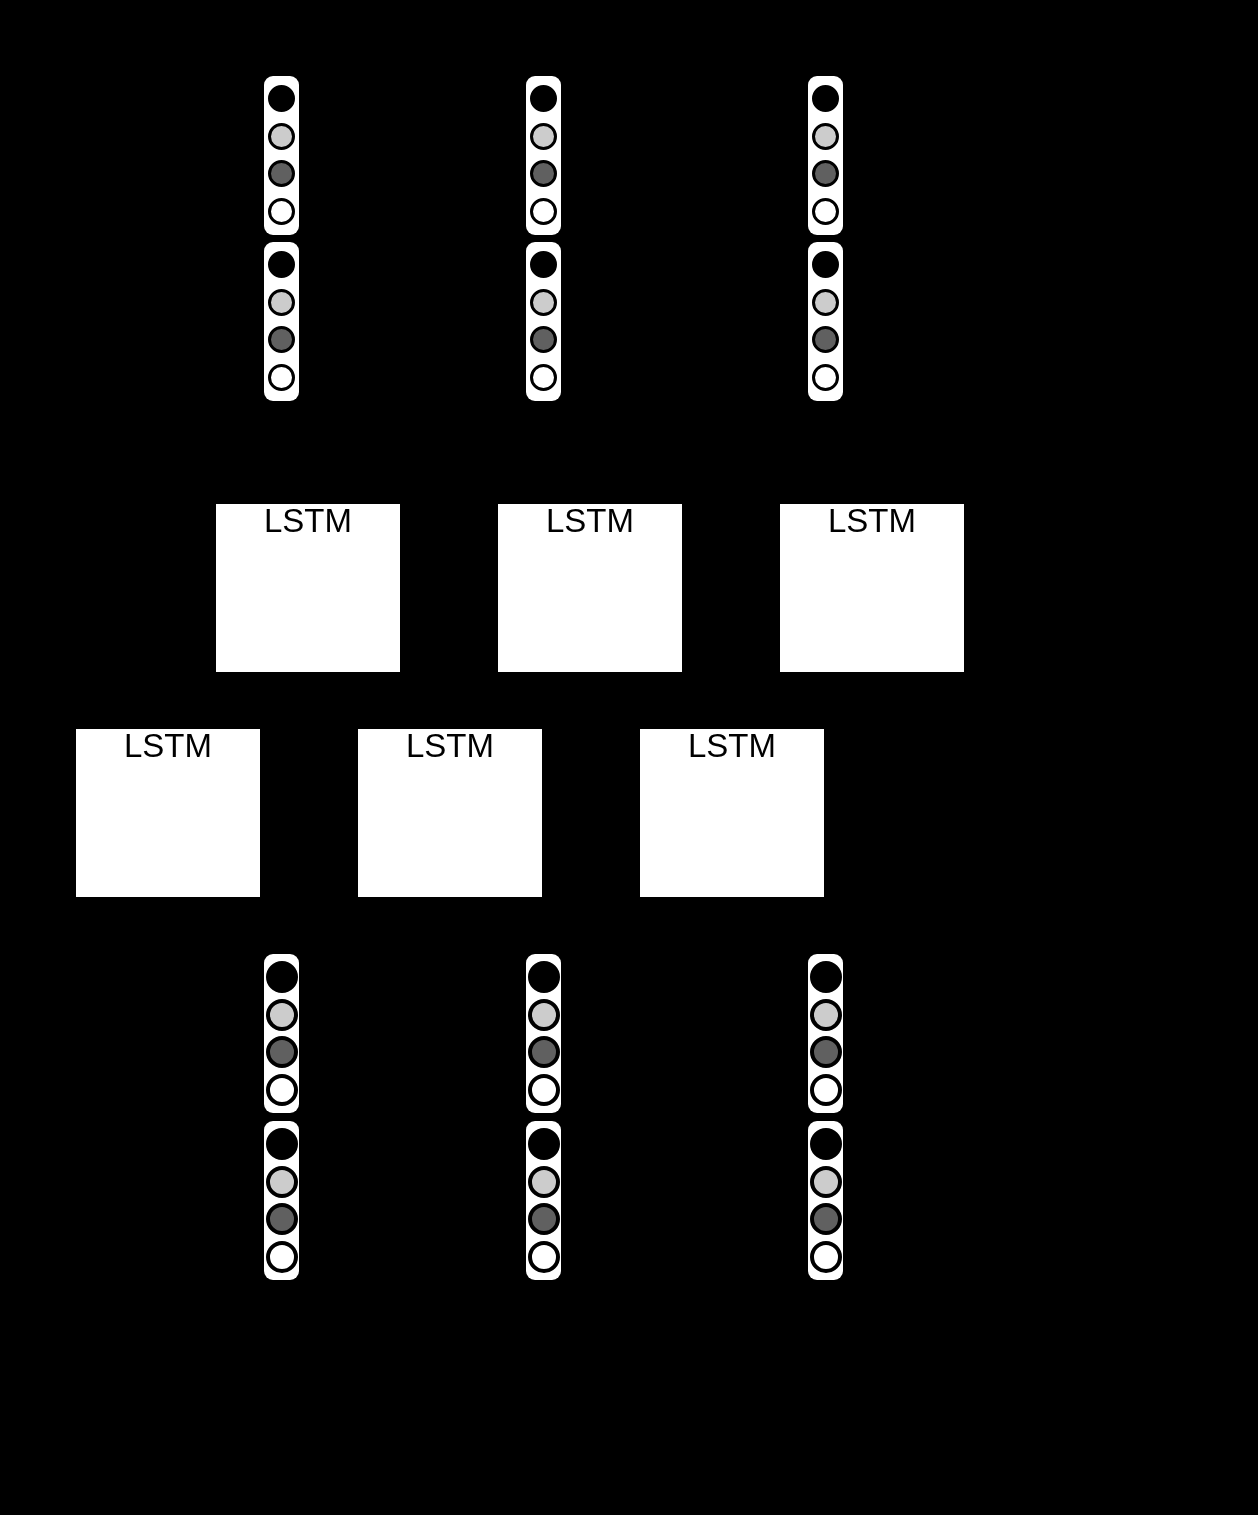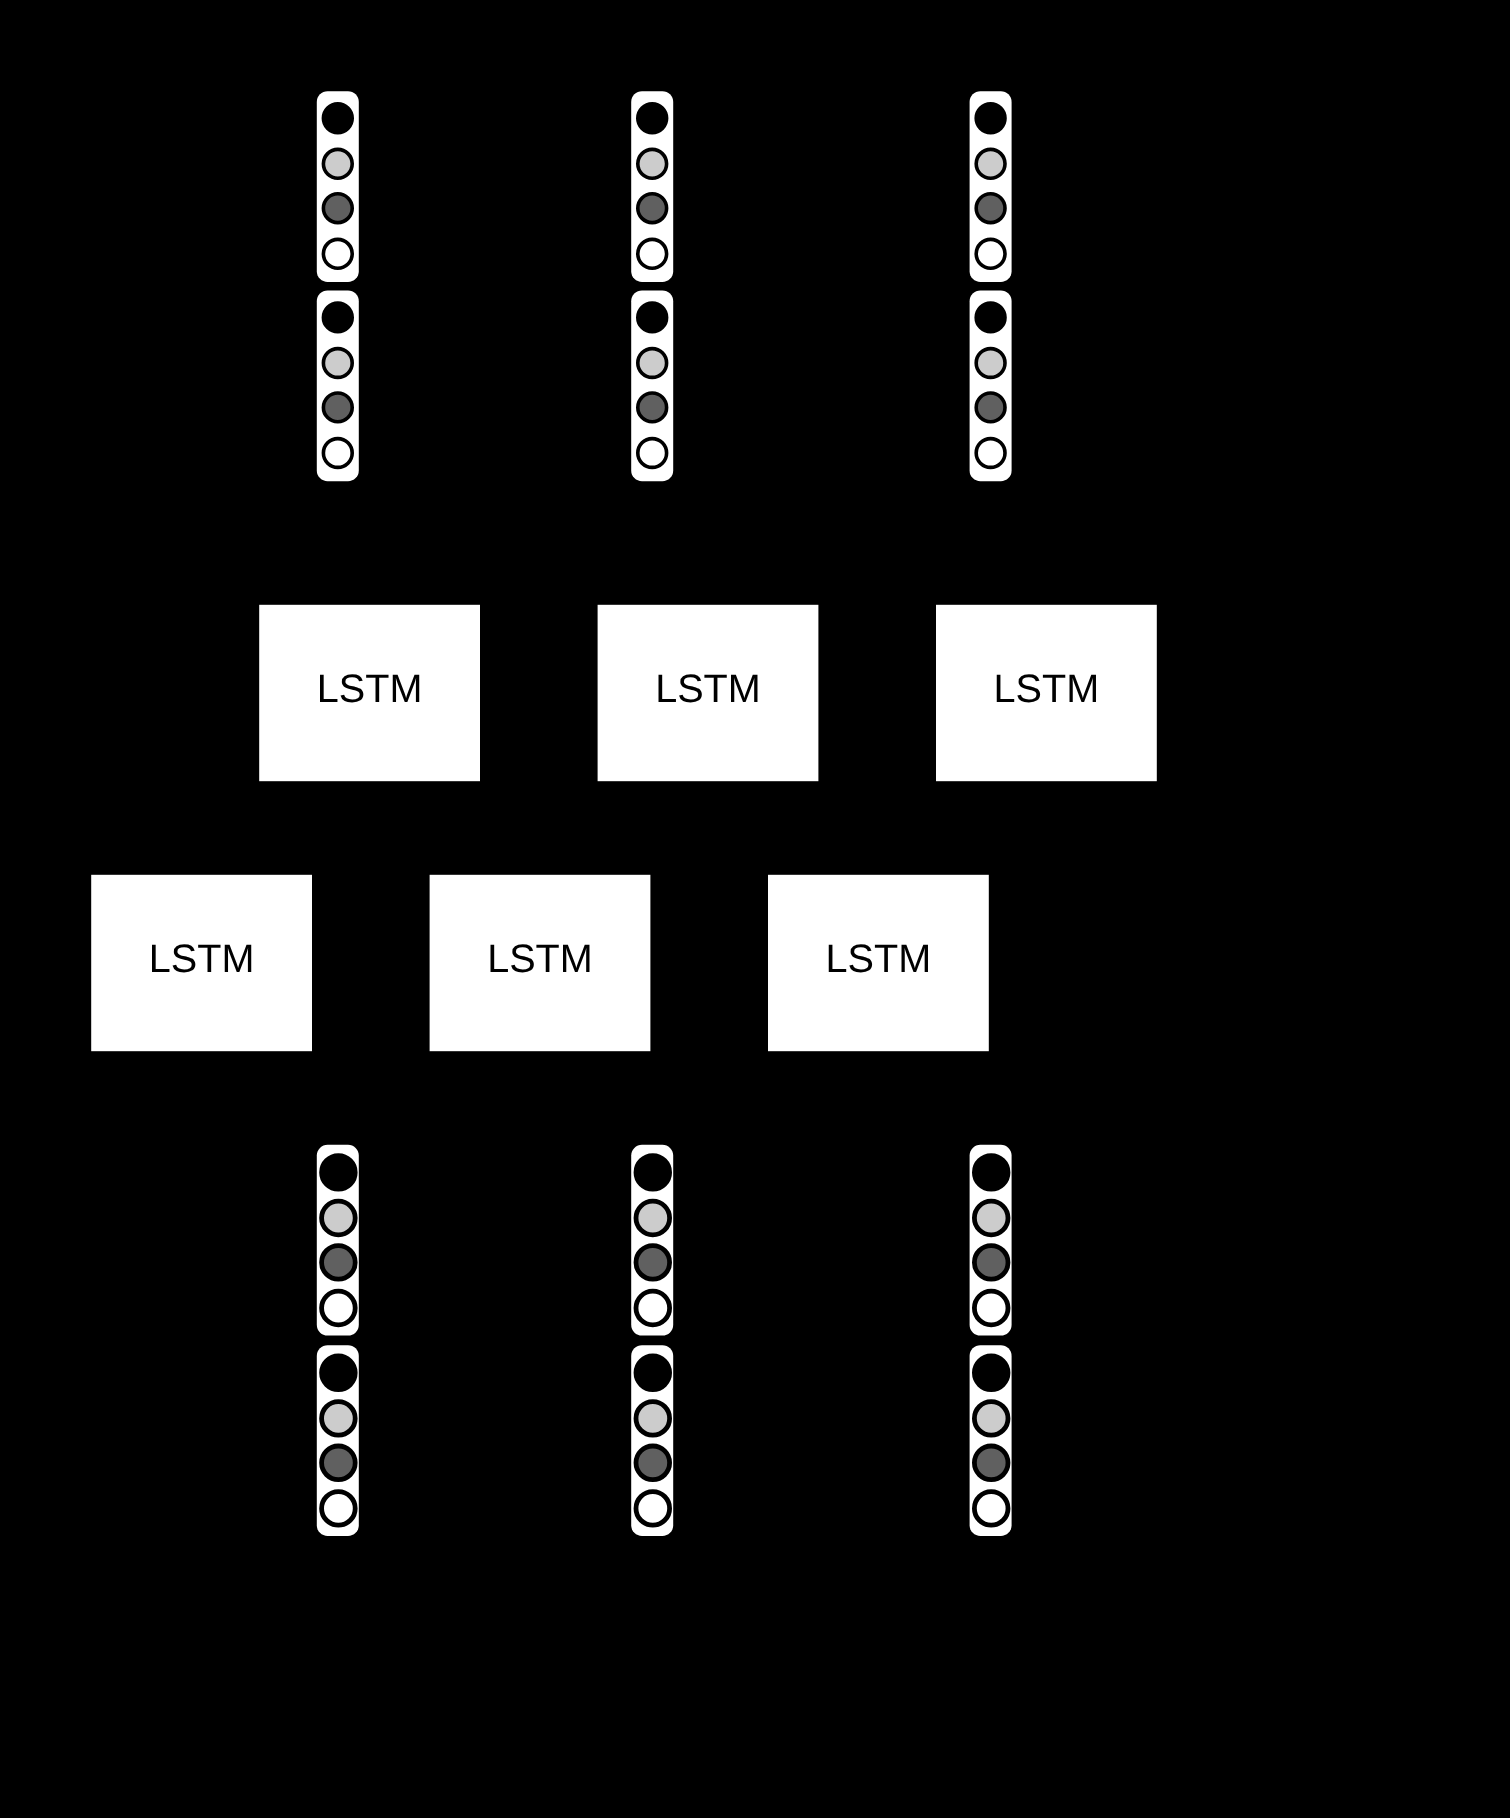--- a/index.html
+++ b/index.html
@@ -8,24 +8,23 @@
     width: 1258px;
     height: 1515px;
     background: #000;
     overflow: hidden;
     font-family: "Liberation Sans", sans-serif;
   }
   
   .lstm {
     position: absolute;
     width: 184px;
-    height: 147px;
+    height: 168px;
     background: #fff;
     display: flex;
-    align-items: center;
     justify-content: center;
     box-sizing: border-box;
     padding-bottom: 9px;
   }
   .lstm-label {
     font-size: 33px;
     color: #000;
     line-height: 1;
     white-space: nowrap;
   }

